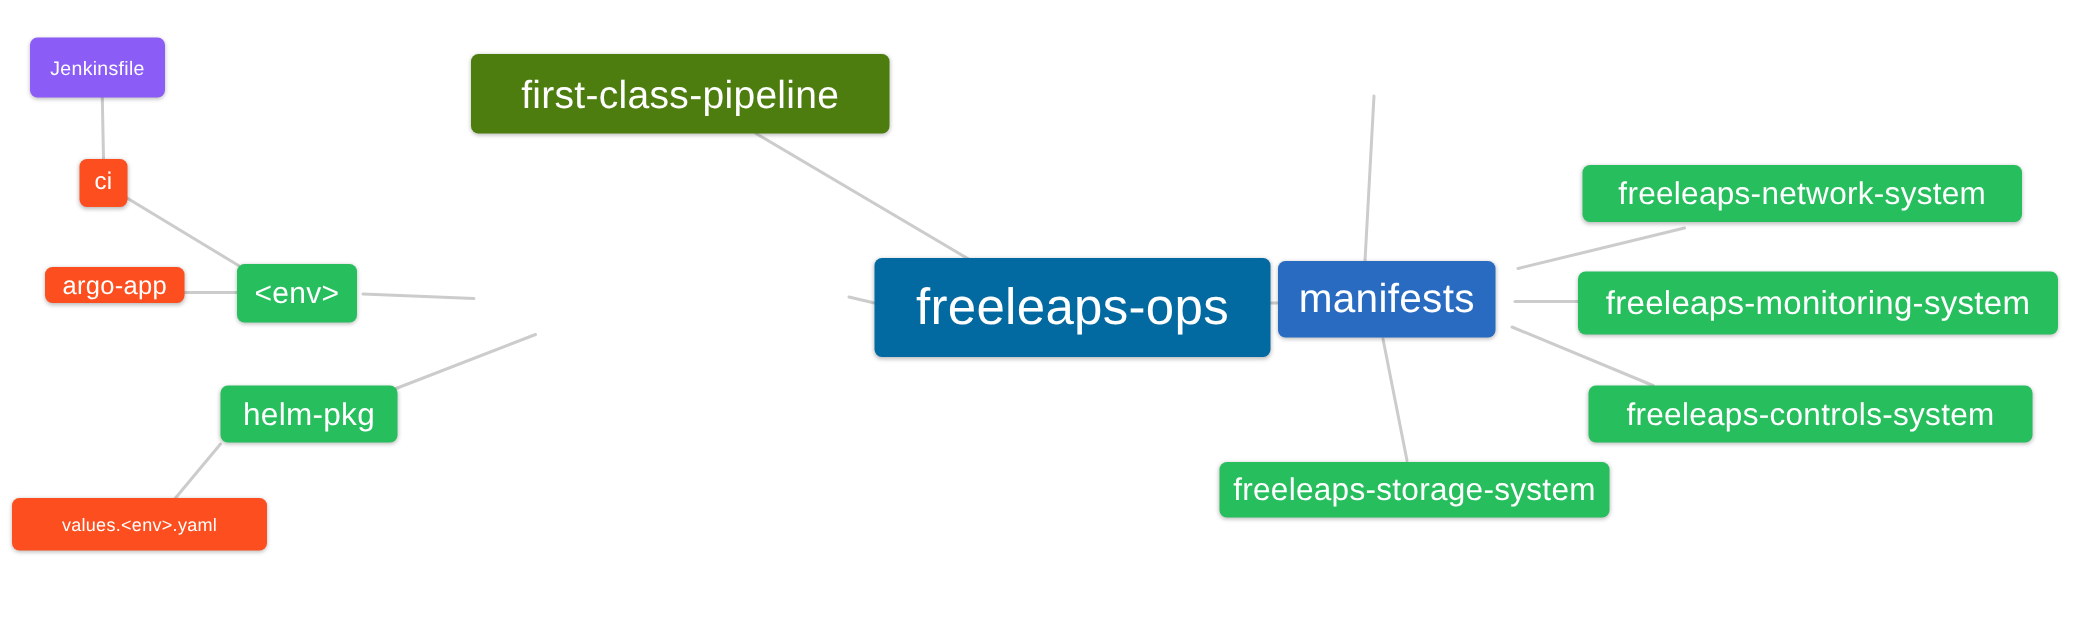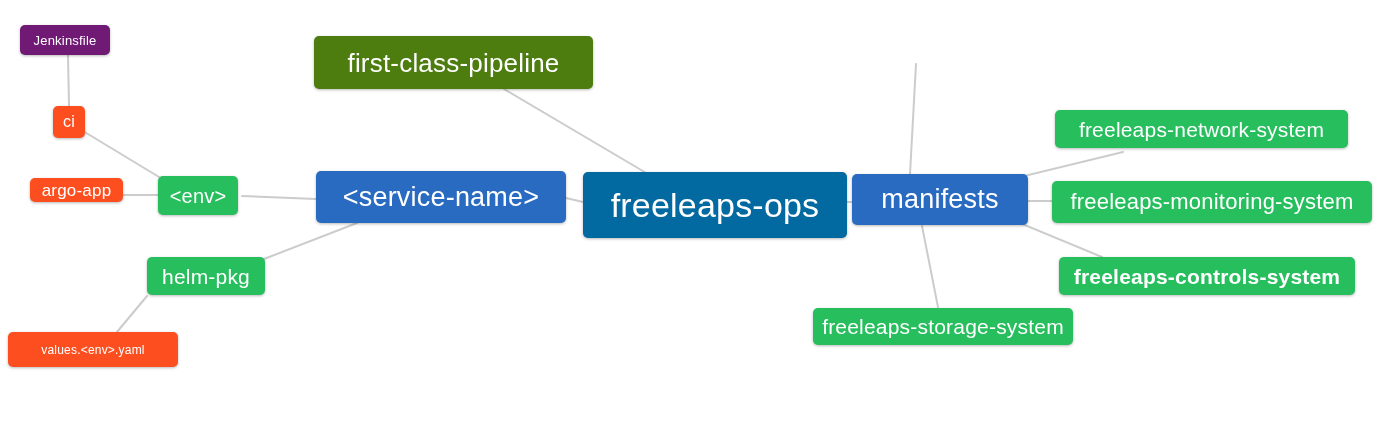--- a/index.html
+++ b/index.html
@@ -55,25 +55,24 @@
       <line x1="847" y1="202" x2="852" y2="202" stroke="#cccccc" stroke-width="2" stroke-linecap="round"></line>
       <line x1="910" y1="174" x2="916" y2="64" stroke="#cccccc" stroke-width="2" stroke-linecap="round"></line>
       <line x1="1012" y1="179" x2="1123" y2="152" stroke="#cccccc" stroke-width="2" stroke-linecap="round"></line>
       <line x1="1010" y1="201" x2="1052" y2="201" stroke="#cccccc" stroke-width="2" stroke-linecap="round"></line>
       <line x1="1008" y1="218" x2="1102" y2="257" stroke="#cccccc" stroke-width="2" stroke-linecap="round"></line>
       <line x1="922" y1="226" x2="938" y2="307" stroke="#cccccc" stroke-width="2" stroke-linecap="round"></line>
     </svg>
 
 <div class="node" style="left: 583px; top: 172px; width: 264px; height: 66px; font-size: 34px; background: #0369a1; color: rgb(255, 255, 255);">freeleaps-ops</div>
     <div class="node" style="left: 314px; top: 36px; width: 279px; height: 53px; font-size: 26px; background: #4d7c0f; color: rgb(255, 255, 255);">first-class-pipeline</div>
-    <div class="node" style="left: 316px; top: 171px; width: 250px; height: 52px; font-size: 27px; background: rgb(42, 107, 194); color: rgb(255, 255, 255);">&lt;service-name&gt;</div>
-    <div class="node" style="left: 852px; top: 174px; width: 176px; height: 51px; font-size: 27px; background: rgb(42, 107, 194); color: rgb(255, 255, 255);">manifests</div>
+    <div class="node" style="left: 852px; top: 174px; width: 145px; height: 51px; font-size: 27px; background: rgb(42, 107, 194); color: rgb(255, 255, 255);">manifests</div>
     <div class="node" style="left: 158px; top: 176px; width: 80px; height: 39px; font-size: 20px; background: rgb(39, 190, 94); color: rgb(255, 255, 255);">&lt;env&gt;</div>
     <div class="node" style="left: 147px; top: 257px; width: 118px; height: 38px; font-size: 21px; background: rgb(39, 190, 94); color: rgb(255, 255, 255);">helm-pkg</div>
     <div class="node" style="left: 53px; top: 106px; width: 32px; height: 32px; font-size: 16px; background: rgb(252, 78, 30); color: rgb(255, 255, 255);">ci</div>
     <div class="node" style="left: 30px; top: 178px; width: 93px; height: 24px; font-size: 17px; background: rgb(252, 78, 30); color: rgb(255, 255, 255);">argo-app</div>
     <div class="node" style="left: 8px; top: 332px; width: 170px; height: 35px; font-size: 12px; background: rgb(252, 78, 30); color: rgb(255, 255, 255);">values.&lt;env&gt;.yaml</div>
-    <div class="node" style="left: 20px; top: 25px; width: 90px; height: 30px; font-size: 13px; background: #701a75; color: rgb(255, 255, 255);">Jenkinsfile</div>
+    <div class="node" style="left: 20px; top: 25px; width: 90px; height: 40px; font-size: 13px; background: #8b5cf6; color: rgb(255, 255, 255);">Jenkinsfile</div>
     <div class="node" style="left: 1055px; top: 110px; width: 293px; height: 38px; font-size: 21px; background: rgb(39, 190, 94); color: rgb(255, 255, 255);">freeleaps-network-system</div>
     <div class="node" style="left: 1052px; top: 181px; width: 320px; height: 42px; font-size: 22px; background: rgb(39, 190, 94); color: rgb(255, 255, 255);">freeleaps-monitoring-system</div>
-    <div class="node" style="left: 1059px; top: 257px; width: 296px; height: 38px; font-size: 21px; background: rgb(39, 190, 94); color: rgb(255, 255, 255); font-weight: bold;">freeleaps-controls-system</div>
+    <div class="node" style="left: 1059px; top: 257px; width: 296px; height: 38px; font-size: 21px; background: rgb(39, 190, 94); color: rgb(255, 255, 255);">freeleaps-controls-system</div>
     <div class="node" style="left: 813px; top: 308px; width: 260px; height: 37px; font-size: 21px; background: rgb(39, 190, 94); color: rgb(255, 255, 255);">freeleaps-storage-system</div>
   </div>
 
 </body></html>

